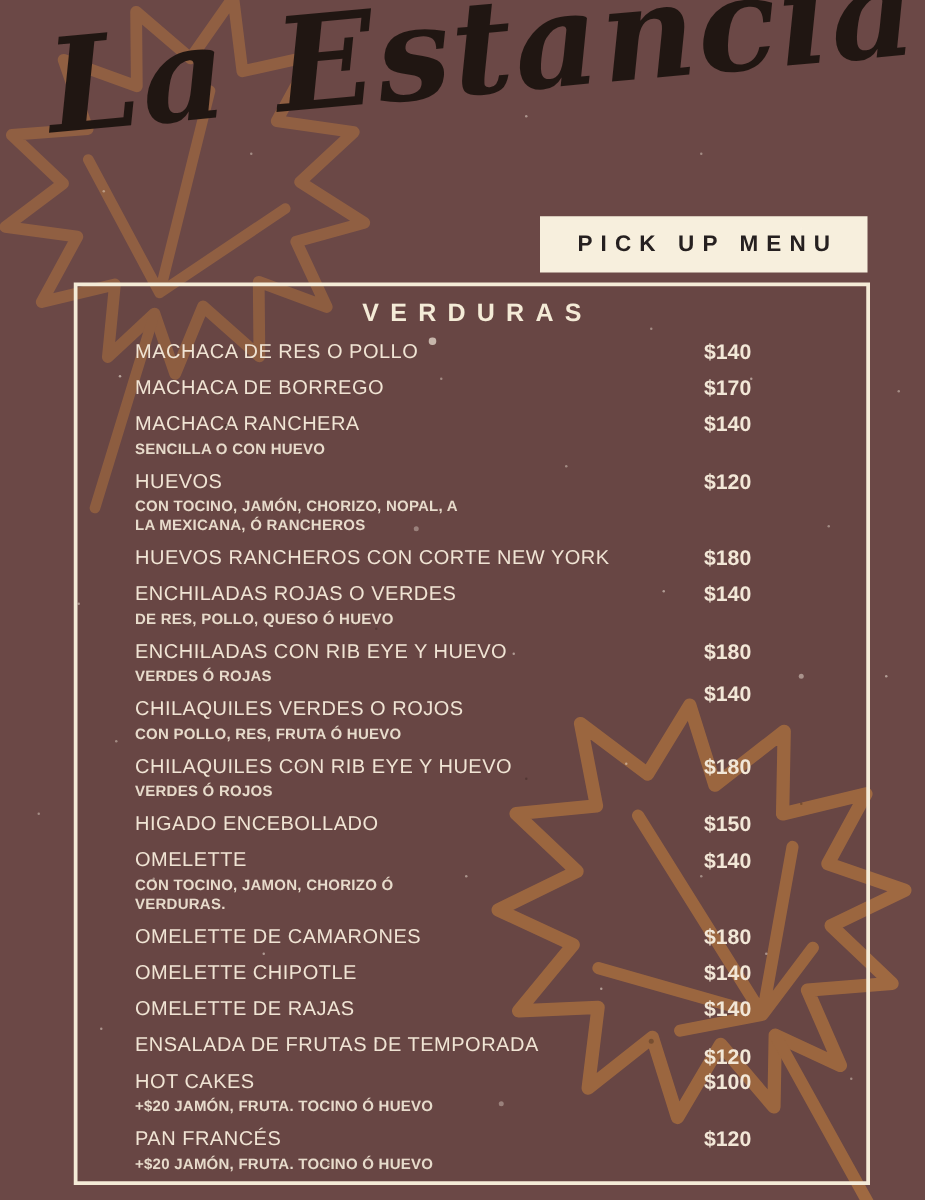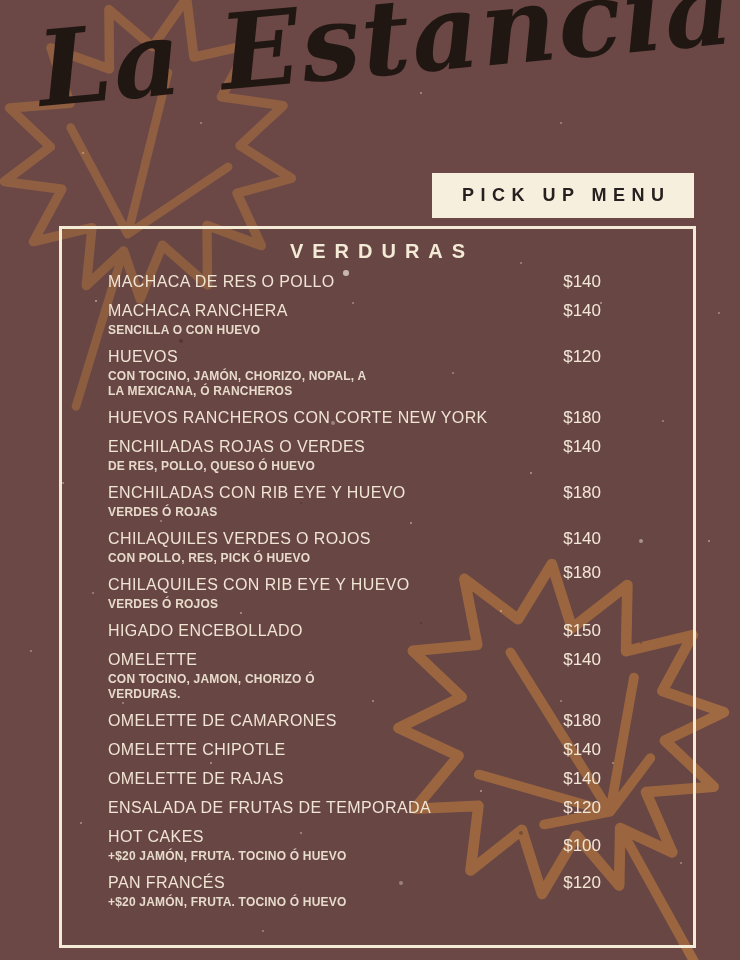--- a/index.html
+++ b/index.html
@@ -72,21 +72,21 @@
   .menu-heading{
     margin-top:4px;text-align:center;
     font-size:20px;font-weight:bold;letter-spacing:9px;text-indent:9px;
     color:var(--cream,#f4ebd7);line-height:24px;
   }
   .menu-items{margin-top:9px;padding:0 92px 0 46px;}
   .item-row{display:flex;align-items:flex-start;margin-bottom:9px;}
   .item-main{flex:1;min-width:0;}
   .item-name{font-size:16px;line-height:20px;letter-spacing:.4px;color:var(--item_text,#f0e4d4);}
   .item-sub{font-size:12px;line-height:15px;margin-top:2px;max-width:272px;letter-spacing:.2px;color:var(--sub_text,#e7dbcb);font-weight:bold;}
-  .item-price{font-size:17px;line-height:20px;white-space:nowrap;color:var(--price_text,#f2e7d7);}
+  .item-price{font-size:17px;line-height:20px;white-space:nowrap;color:var(--price_text,#f2e7d7);font-weight:bold;}
   .item-row:nth-child(8) .item-price{transform:translateY(-12px);}
   .item-row:nth-child(15) .item-price{transform:translateY(9px);}
   .item-row:nth-child(17){margin-bottom:1px;}
   .item-row:nth-child(18){margin-bottom:0;}
 </style>
 </head>
 <body>
 
 <div class="page">
 
@@ -113,20 +113,27 @@
     <div class="menu-items">
         <div class="item-row">
     <div class="item-main">
       <div class="item-name">MACHACA DE RES O POLLO</div>
 
     </div>
     <div class="item-price">$140</div>
   </div>
         <div class="item-row">
     <div class="item-main">
+      <div class="item-name">MACHACA DE BORREGO</div>
+
+    </div>
+    <div class="item-price">$170</div>
+  </div>
+        <div class="item-row">
+    <div class="item-main">
       <div class="item-name">MACHACA RANCHERA</div>
       <div class="item-sub">SENCILLA O CON HUEVO</div>
     </div>
     <div class="item-price">$140</div>
   </div>
         <div class="item-row">
     <div class="item-main">
       <div class="item-name">HUEVOS</div>
       <div class="item-sub">CON TOCINO, JAMÓN, CHORIZO, NOPAL, A LA MEXICANA, Ó RANCHEROS</div>
     </div>
@@ -149,21 +156,21 @@
         <div class="item-row">
     <div class="item-main">
       <div class="item-name">ENCHILADAS CON RIB EYE Y HUEVO</div>
       <div class="item-sub">VERDES Ó ROJAS</div>
     </div>
     <div class="item-price">$180</div>
   </div>
         <div class="item-row">
     <div class="item-main">
       <div class="item-name">CHILAQUILES VERDES O ROJOS</div>
-      <div class="item-sub">CON POLLO, RES, PICK Ó HUEVO</div>
+      <div class="item-sub">CON POLLO, RES, FRUTA Ó HUEVO</div>
     </div>
     <div class="item-price">$140</div>
   </div>
         <div class="item-row">
     <div class="item-main">
       <div class="item-name">CHILAQUILES CON RIB EYE Y HUEVO</div>
       <div class="item-sub">VERDES Ó ROJOS</div>
     </div>
     <div class="item-price">$180</div>
   </div>

